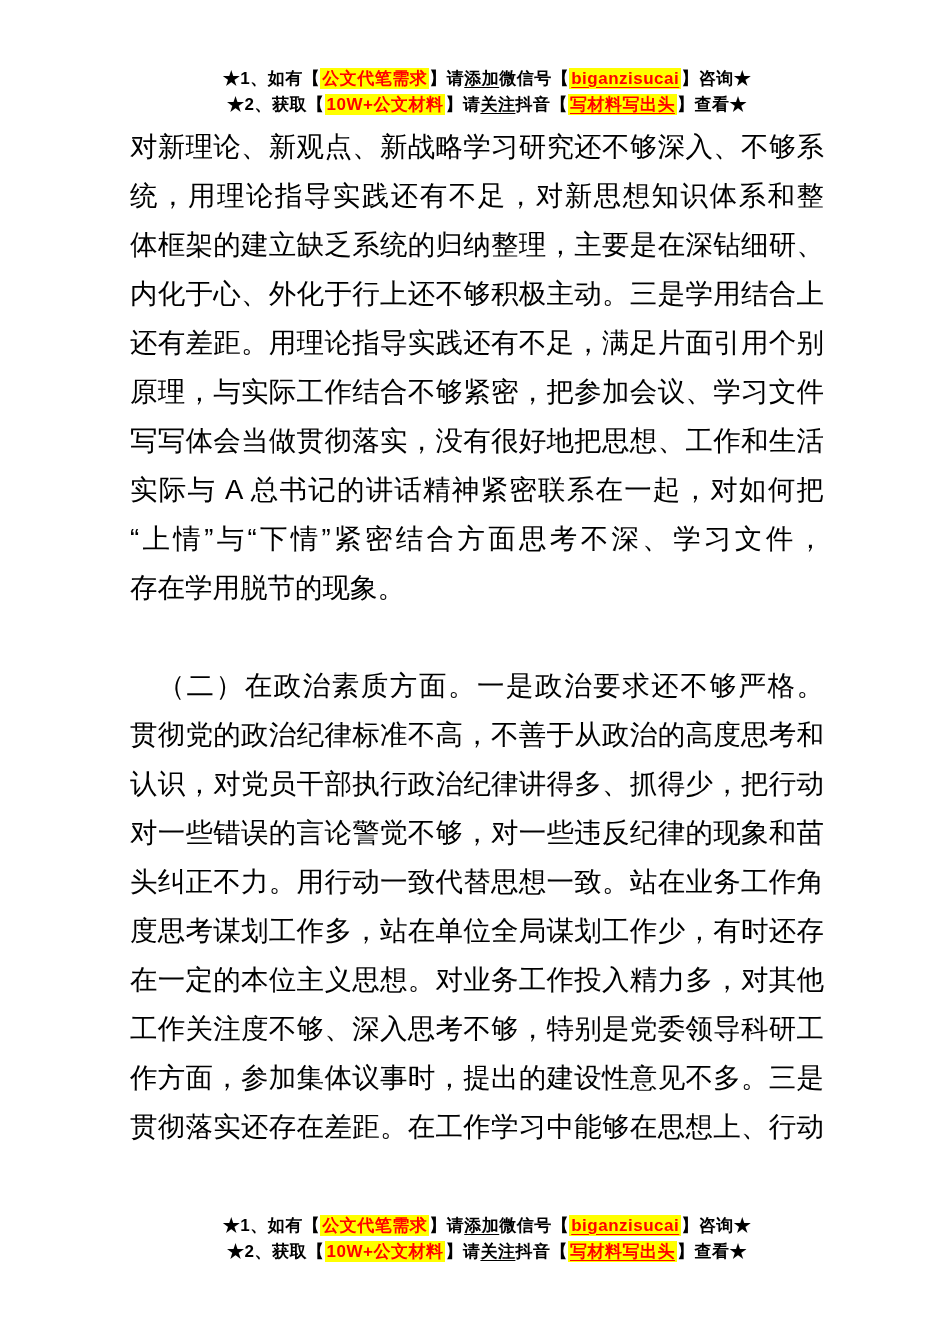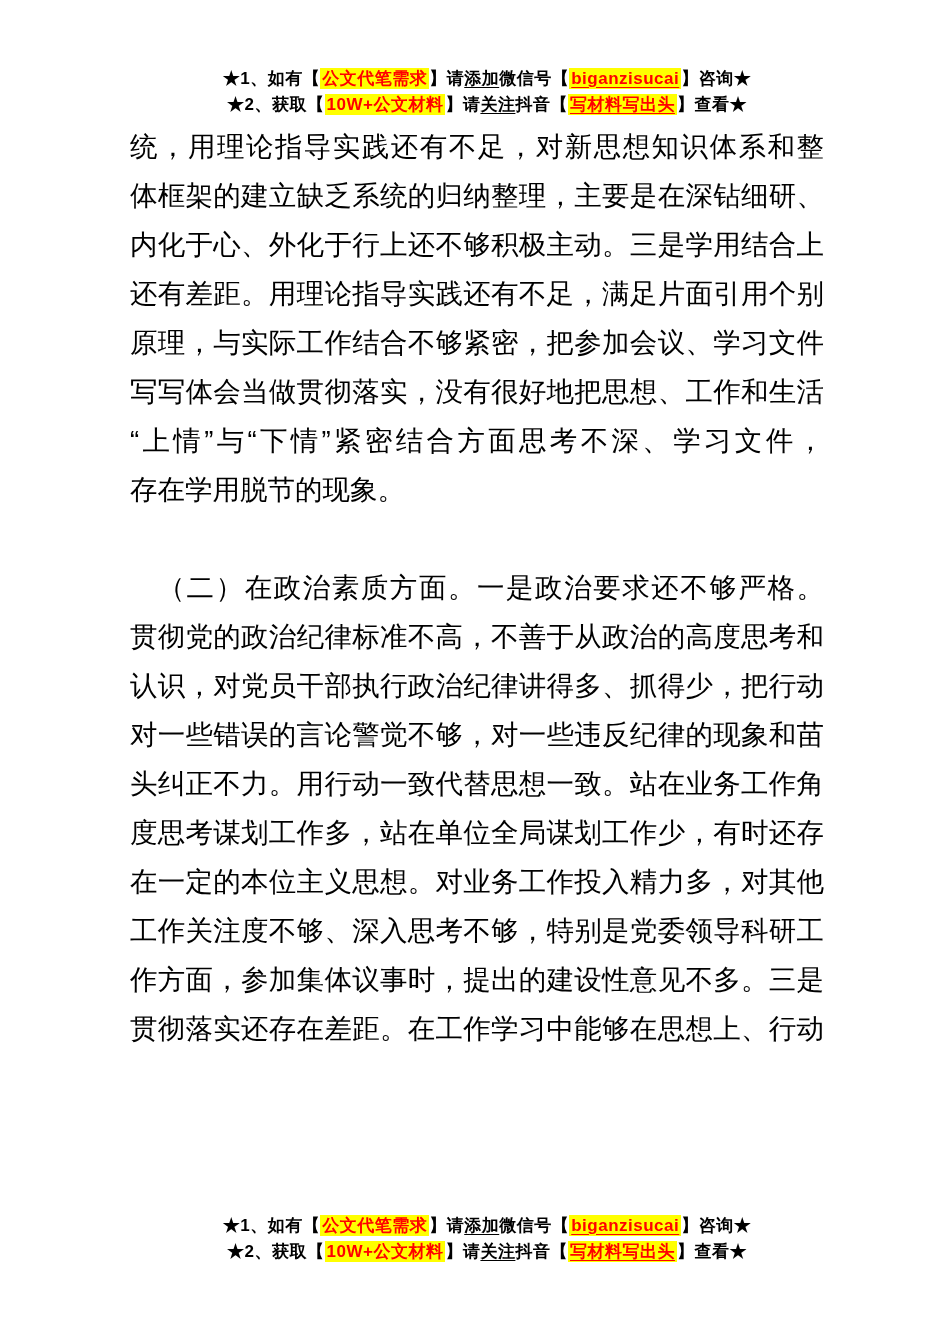--- a/index.html
+++ b/index.html
@@ -79,26 +79,28 @@
 <body>
 
 <div class="page">
   <div class="banner banner-top">
       <div class="banner-line"><span class="seg-plain">★1、如有【</span><span class="seg-red-highlight">公文代笔需求</span><span class="seg-plain">】请</span><span class="seg-underline">添加</span><span class="seg-plain">微信号【</span><span class="seg-red-highlight-underline">biganzisucai</span><span class="seg-plain">】咨询★</span></div>
       <div class="banner-line"><span class="seg-plain">★2、获取【</span><span class="seg-red-highlight">10W+公文材料</span><span class="seg-plain">】请</span><span class="seg-underline">关注</span><span class="seg-plain">抖音【</span><span class="seg-red-highlight-underline">写材料写出头</span><span class="seg-plain">】查看★</span></div>
     </div>
 
   <div class="doc">
       <div class="para">
+        <div class="line">对新理论、新观点、新战略学习研究还不够深入、不够系</div>
         <div class="line">统，用理论指导实践还有不足，对新思想知识体系和整</div>
         <div class="line">体框架的建立缺乏系统的归纳整理，主要是在深钻细研、</div>
         <div class="line">内化于心、外化于行上还不够积极主动。三是学用结合上</div>
         <div class="line">还有差距。用理论指导实践还有不足，满足片面引用个别</div>
         <div class="line">原理，与实际工作结合不够紧密，把参加会议、学习文件</div>
         <div class="line">写写体会当做贯彻落实，没有很好地把思想、工作和生活</div>
+        <div class="line">实际与 A 总书记的讲话精神紧密联系在一起，对如何把</div>
         <div class="line">“上情”与“下情”紧密结合方面思考不深、学习文件，</div>
         <div class="line no-justify">存在学用脱节的现象。</div>
       </div>
       <div class="para indent">
         <div class="line">（二）在政治素质方面。一是政治要求还不够严格。</div>
         <div class="line">贯彻党的政治纪律标准不高，不善于从政治的高度思考和</div>
         <div class="line">认识，对党员干部执行政治纪律讲得多、抓得少，把行动</div>
         <div class="line">对一些错误的言论警觉不够，对一些违反纪律的现象和苗</div>
         <div class="line">头纠正不力。用行动一致代替思想一致。站在业务工作角</div>
         <div class="line">度思考谋划工作多，站在单位全局谋划工作少，有时还存</div>

